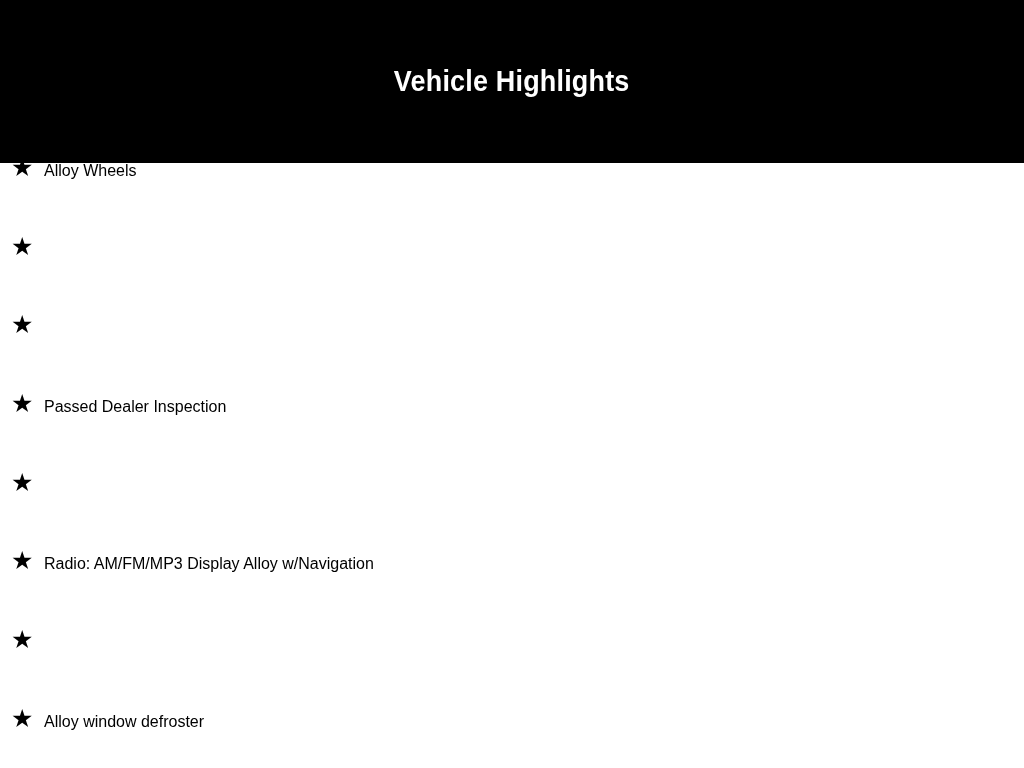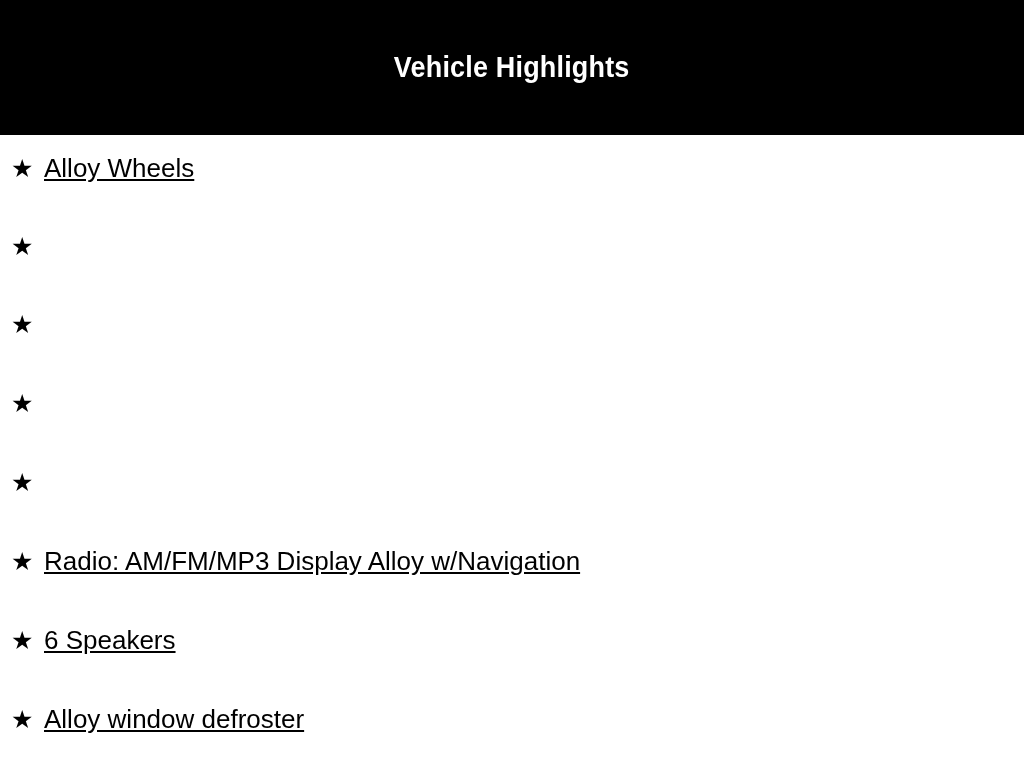--- a/index.html
+++ b/index.html
@@ -21,21 +21,21 @@
     height: 768px;
     background: #ffffff;
   }
 
   
   .header-bar {
     position: absolute;
     top: 0;
     left: 0;
     width: 1024px;
-    height: 135px;
+    height: 163px;
     background: #000000;
     display: flex;
     align-items: center;
     justify-content: center;
   }
   .header-title {
     color: #ffffff;
     font-family: "Liberation Sans Narrow", "Liberation Sans", sans-serif;
     font-size: 29px;
     font-weight: bold;
@@ -72,25 +72,24 @@
     display: inline-block;
     width: 33px;
     flex: 0 0 33px;
     color: #000000;
     font-size: 25px;
     line-height: 1;
     font-family: "DejaVu Sans", sans-serif;
   }
   .highlight-label {
     color: #000000;
-    font-size: 26px;
+    font-size: 16px;
     line-height: 1;
     font-family: "Liberation Sans", sans-serif;
     white-space: nowrap;
-    text-decoration: underline;
   }
 </style>
 </head>
 <body>
 
 <div id="page">
 
   <div class="header-bar">
     <div class="header-title">Vehicle Highlights</div>
   </div>
@@ -101,31 +100,31 @@
       <span class="highlight-label">Alloy Wheels</span>
     </li>
     <li class="highlight-item">
       <span class="star-icon">★</span>
     </li>
     <li class="highlight-item">
       <span class="star-icon">★</span>
     </li>
     <li class="highlight-item">
       <span class="star-icon">★</span>
+      <span class="highlight-label">Passed Dealer Inspection</span>
     </li>
     <li class="highlight-item">
       <span class="star-icon">★</span>
     </li>
     <li class="highlight-item">
       <span class="star-icon">★</span>
       <span class="highlight-label">Radio: AM/FM/MP3 Display Alloy w/Navigation</span>
     </li>
     <li class="highlight-item">
       <span class="star-icon">★</span>
-      <span class="highlight-label">6 Speakers</span>
     </li>
     <li class="highlight-item">
       <span class="star-icon">★</span>
       <span class="highlight-label">Alloy window defroster</span>
     </li>
   </ul>
 
 </div>
 
 </body></html>

